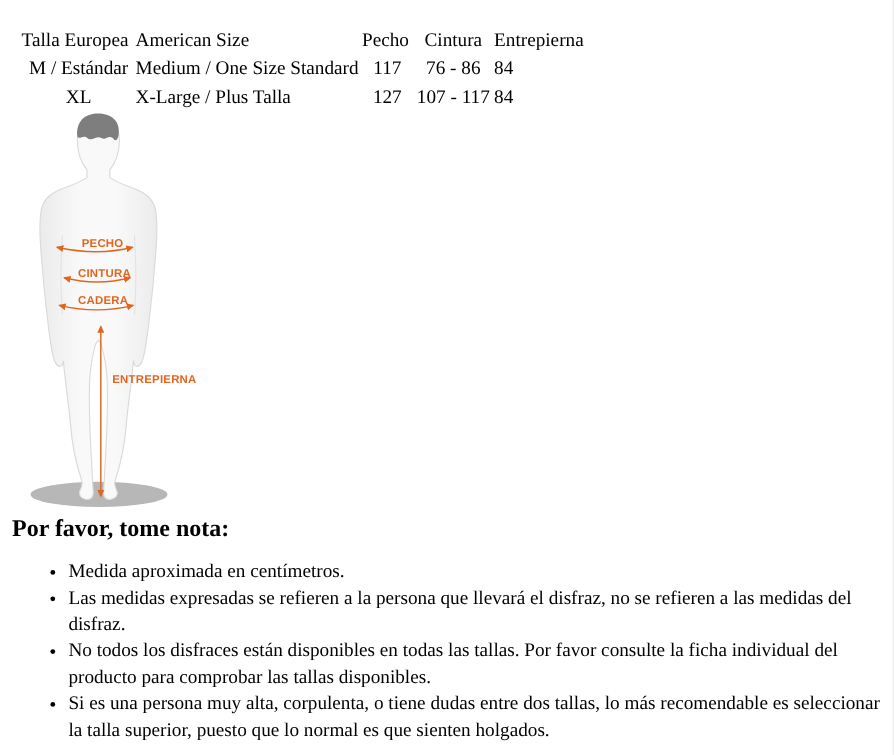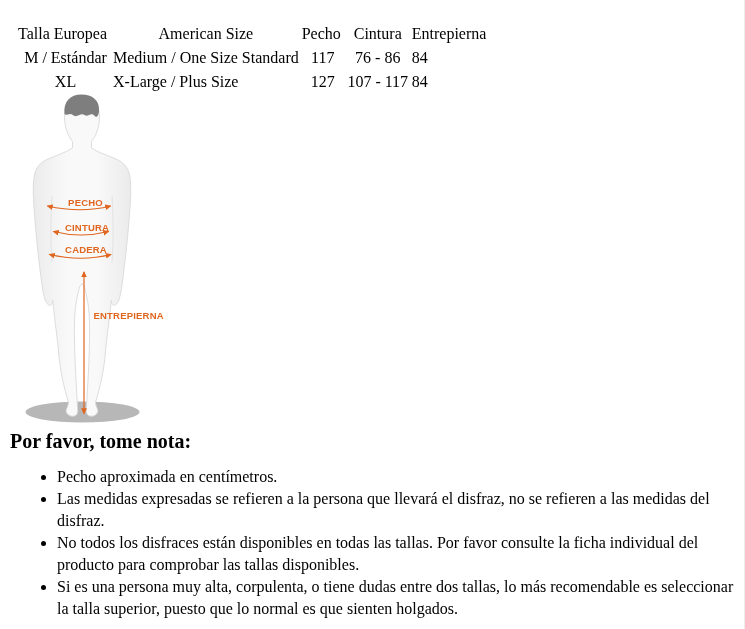--- a/index.html
+++ b/index.html
@@ -16,21 +16,21 @@
   
   .size-table-wrap{position:absolute;left:18px;top:22px;}
   table.size-table{border-collapse:collapse;table-layout:fixed;}
   table.size-table th, table.size-table td{
     padding:0;font-size:16px;line-height:24px;vertical-align:baseline;
     white-space:nowrap;font-weight:normal;
   }
   table.size-table th{font-weight:normal;}
   .col-eu{width:95px;text-align:left;}
   .col-us{width:180px;text-align:left;}
-  th.col-us{text-align:center;}
+  th.col-us{}
   .col-pecho{width:42px;text-align:center;padding-left:3px !important;}
   th.col-pecho{text-align:center;padding-left:0 !important;}
   .col-cintura{width:68px;text-align:center;}
   th.col-cintura{text-align:center;}
   .col-entre{width:100px;text-align:left;}
   td.cell-eu{font-weight:bold;text-align:center;}
   
   .figure-wrap{position:absolute;left:0;top:0;width:190px;height:440px;}
   .fig-label{
     font-family:"Liberation Sans", sans-serif;
@@ -72,21 +72,21 @@
     <tbody>
       <tr>
         <td class="col-eu cell-eu">M / Estándar</td>
         <td class="col-us">Medium / One Size Standard</td>
         <td class="col-pecho">117</td>
         <td class="col-cintura">76 - 86</td>
         <td class="col-entre">84</td>
       </tr>
       <tr>
         <td class="col-eu cell-eu">XL</td>
-        <td class="col-us">X-Large / Plus Size</td>
+        <td class="col-us">X-Large / Plus Talla</td>
         <td class="col-pecho">127</td>
         <td class="col-cintura">107 - 117</td>
         <td class="col-entre">84</td>
       </tr>
     </tbody>
   </table>
 </div>
 
 <div class="figure-wrap">
   <svg width="190" height="440" viewBox="0 0 190 440">
@@ -167,19 +167,19 @@
     <text class="fig-label" x="85.5" y="205.5" text-anchor="middle">PECHO</text>
     <text class="fig-label" x="87" y="230.5" text-anchor="middle">CINTURA</text>
     <text class="fig-label" x="86" y="253" text-anchor="middle">CADERA</text>
     <text class="fig-label" x="93.5" y="319" text-anchor="start">ENTREPIERNA</text>
   </svg>
 </div>
 
 <div class="notes-heading">Por favor, tome nota:</div>
 
 <ul class="notes-list">
-  <li>Pecho aproximada en centímetros.</li>
+  <li>Medida aproximada en centímetros.</li>
   <li>Las medidas expresadas se refieren a la persona que llevará el disfraz, no se refieren a las medidas del disfraz.</li>
   <li>No todos los disfraces están disponibles en todas las tallas. Por favor consulte la ficha individual del producto para comprobar las tallas disponibles.</li>
   <li>Si es una persona muy alta, corpulenta, o tiene dudas entre dos tallas, lo más recomendable es seleccionar la talla superior, puesto que lo normal es que sienten holgados.</li>
 </ul>
 
 <div class="page-edge"></div>
 
 </body></html>

